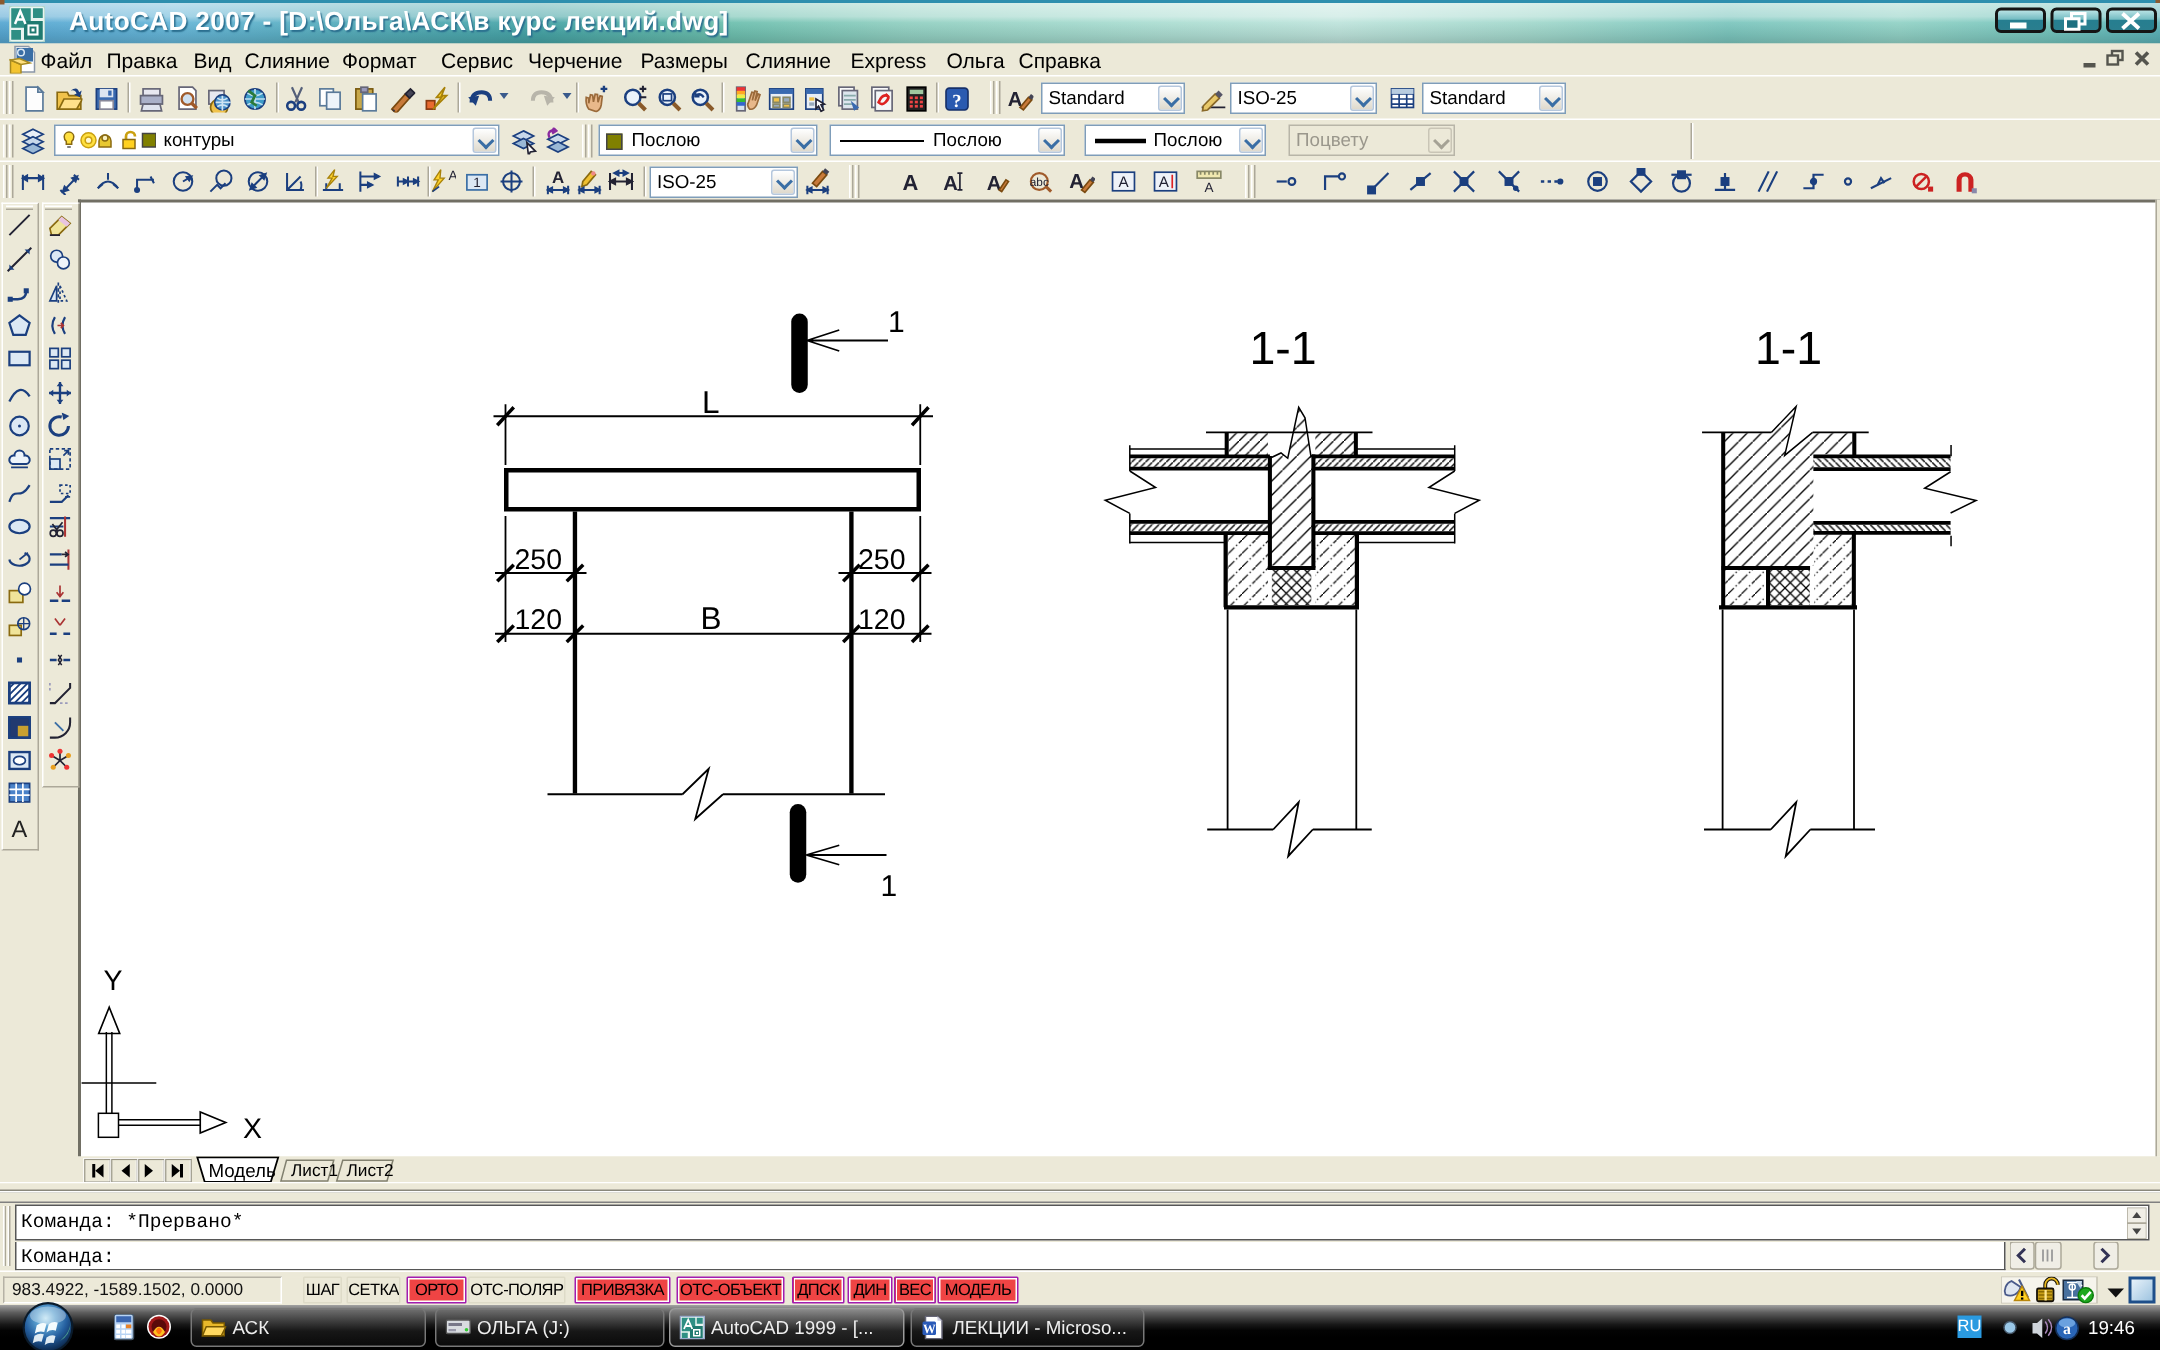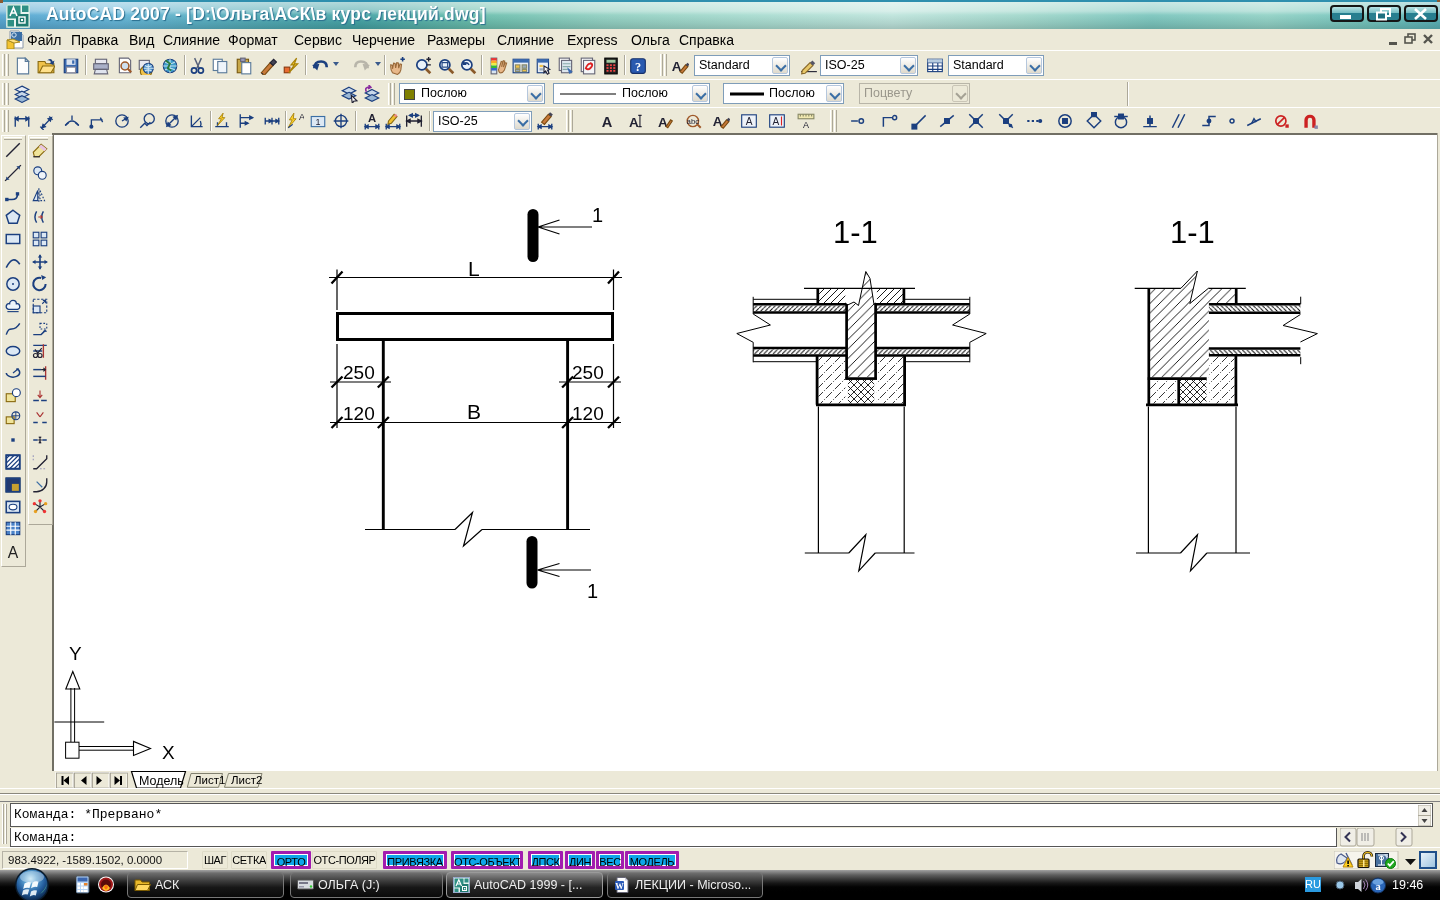--- a/index.html
+++ b/index.html
@@ -19,21 +19,21 @@
 .sep{width:2px;border-left:1px solid #aca899;border-right:1px solid #fff;height:20px}
 .combo{background:#fff;border:1px solid #7f9db9;font-size:12.5px;color:#000}
 .combo .tx{position:absolute;left:4px;top:2px;white-space:nowrap}
 .dd{position:absolute;right:1px;top:1px;bottom:1px;width:16px;background:linear-gradient(180deg,#fff,#ded9cc);border:1px solid #b5c7dd;border-radius:2px}
 .dd:after{content:"";position:absolute;left:4px;top:3.5px;width:6px;height:6px;border-right:2.2px solid #3a6ea5;border-bottom:2.2px solid #3a6ea5;transform:rotate(45deg)}
 .combo.dis{background:#ece9d8;color:#9a978c;border-color:#b8b5a8}
 .combo.dis .dd{background:#ece9d8;border-color:#c9c5b6}
 .combo.dis .dd:after{border-right-color:#a5a295;border-bottom-color:#a5a295}
 .sbtn{position:absolute;top:3px;height:18px;font-size:11px;text-align:center;color:#000;white-space:nowrap;letter-spacing:-0.4px;
  border:1px solid #dedbc8;border-radius:1px;line-height:16px;overflow:hidden}
-.sbtn.on{border:3px solid #a21caf;background:#0ea5e9;box-shadow:inset 0 0 0 1px #fff}
+.sbtn.on{border:1px solid #a21caf;background:#ef4444;box-shadow:inset 0 0 0 1px #fff}
 #taskbar{left:0;top:870px;width:1440px;height:30px;background:linear-gradient(180deg,#a2a2a2 0,#858585 2px,#5e5e5e 5px,#3a3a3a 9px,#181818 13px,#030303 17px,#000 22px)}
 .tkbtn{top:2px;height:26px;border:1px solid #787878;border-radius:4px;
  background:linear-gradient(180deg,#6e6e6e 0,#3a3a3a 35%,#171717 60%,#0a0a0a 100%);
  color:#eee;font-size:12.5px}
 .tkbtn.act{border-color:#9a9a9a;background:linear-gradient(180deg,#8a8a8a 0,#4e4e4e 35%,#242424 60%,#151515 100%)}
 .tkbtn .lbl{position:absolute;left:27px;top:5px;white-space:nowrap}
 .tkbtn svg{position:absolute;left:6px;top:4px}
 </style></head><body>
 <div class="a" id="title">
     <div class="a sheen"></div>
@@ -279,20 +279,35 @@
     </div>
   </div>
 <div class="a tb" style="left:0;top:79px;width:1440px;height:28px;border-top:1px solid #fff">
     <div class="a grip" style="left:2px;top:3px"></div>
     <div class="a grip" style="left:6px;top:3px"></div>
     <div class="a " style="left:13px;top:4.5px;width:18px;height:18px"><svg width="18" height="18" viewBox="0 0 16 16">
         <path d="M8 1 l6 3 l-6 3 l-6 -3 z" fill="#e8eef6" stroke="#1b3f7f"></path>
         <path d="M8 5.5 l6 3 l-6 3 l-6 -3 z" fill="#c8d8ea" stroke="#1b3f7f"></path>
         <path d="M8 9.5 l6 3 l-6 3 l-6 -3 z" fill="#9ab8d6" stroke="#1b3f7f"></path>
       </svg></div>
+    <div class="a combo" style="left:36px;top:3px;width:297px;height:21px">
+<svg class="a" style="left:3px;top:1.5px" width="64" height="16" viewBox="0 0 64 16">
+<path d="M6 2 a3.2 3.2 0 0 1 3.2 3.2 q0 2 -1.4 3 v2 h-3.6 v-2 q-1.4 -1 -1.4 -3 a3.2 3.2 0 0 1 3.2 -3.2 z" fill="#ffe040" stroke="#8a6a10"></path>
+<path d="M4.8 12 h2.4" stroke="#555"></path>
+<circle cx="19" cy="7.5" r="5" fill="#ffe040" stroke="#caa010"></circle>
+        <circle cx="19" cy="7.5" r="2.2" fill="#fff8d0" stroke="#caa010"></circle>
+<path d="M30 8 m-4 0 a4 4 0 0 1 8 0 v4 h-8 z" fill="#e8c830" stroke="#8a6a10"></path>
+        <circle cx="30" cy="6" r="2" fill="#f8f0c0" stroke="#8a6a10"></circle>
+<path d="M44 7 v-2 a3 3 0 0 1 6 0" fill="none" stroke="#caa010" stroke-width="1.8"></path>
+<rect x="42" y="7" width="8" height="6" fill="#ffd020" stroke="#8a6a10"></rect>
+<rect x="55" y="3" width="9" height="9" fill="#808000" stroke="#444"></rect>
+</svg>
+<span class="tx" style="left:72px">контуры</span>
+      <span class="dd"></span>
+    </div>
     <div class="a " style="left:340px;top:4.5px;width:18px;height:18px"><svg width="18" height="18" viewBox="0 0 16 16">
         <path d="M8 2 l6 3 l-6 3 l-6 -3 z" fill="#c8d8ea" stroke="#1b3f7f"></path>
         <path d="M8 6.5 l6 3 l-6 3 l-6 -3 z" fill="#9ab8d6" stroke="#1b3f7f"></path>
         <path d="M10 9 l5 5 l-3 .5 l-1 2.5 z" fill="#fff" stroke="#223"></path>
       </svg></div>
     <div class="a " style="left:363px;top:4.5px;width:18px;height:18px"><svg width="18" height="18" viewBox="0 0 16 16">
         <path d="M8 4 l6 3 l-6 3 l-6 -3 z" fill="#c8d8ea" stroke="#1b3f7f"></path>
         <path d="M8 8.5 l6 3 l-6 3 l-6 -3 z" fill="#9ab8d6" stroke="#1b3f7f"></path>
         <path d="M3 6 q-2 -4 3 -4.5 m-1 -1.5 l2 2 l-2.5 1.5" stroke="#8a2aa0" fill="none" stroke-width="1.4"></path>
       </svg></div>

